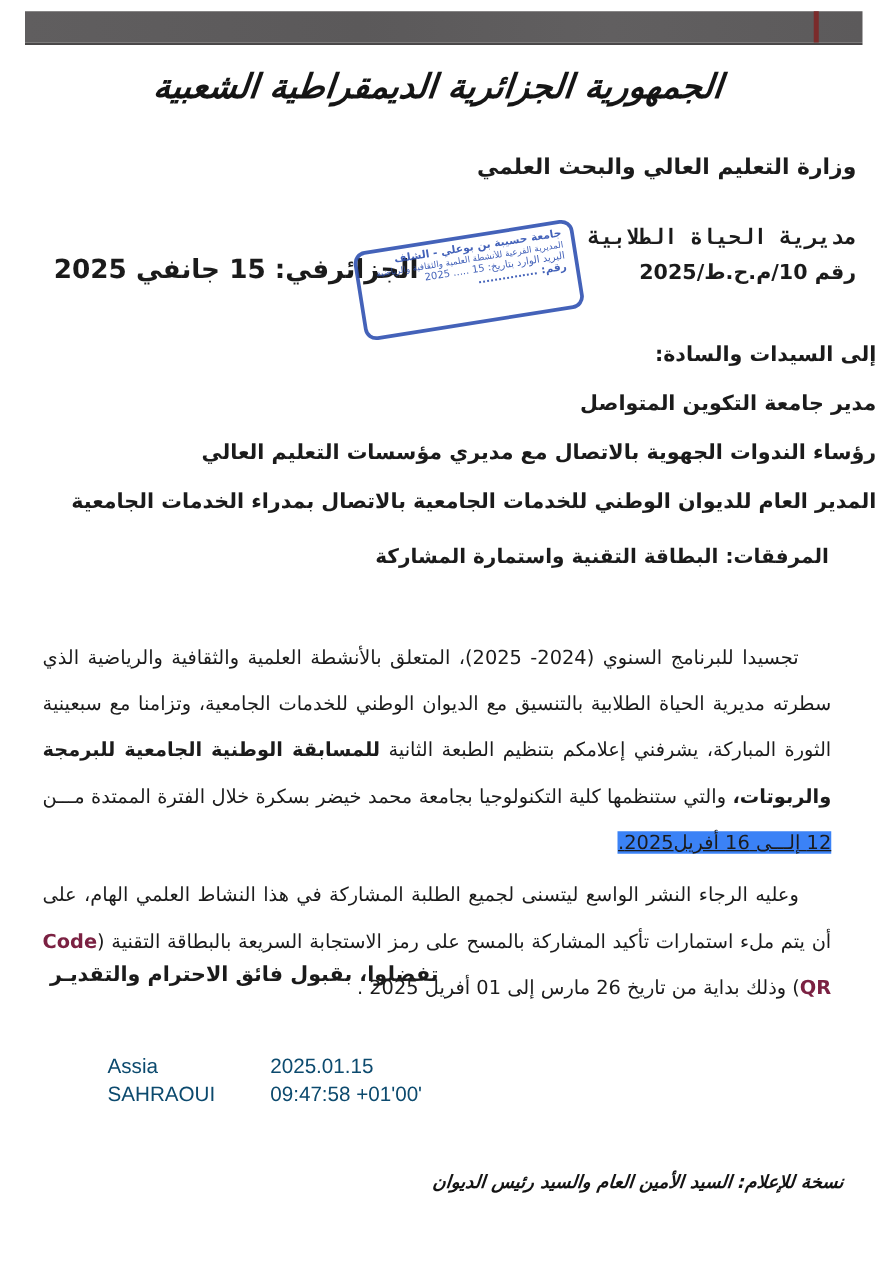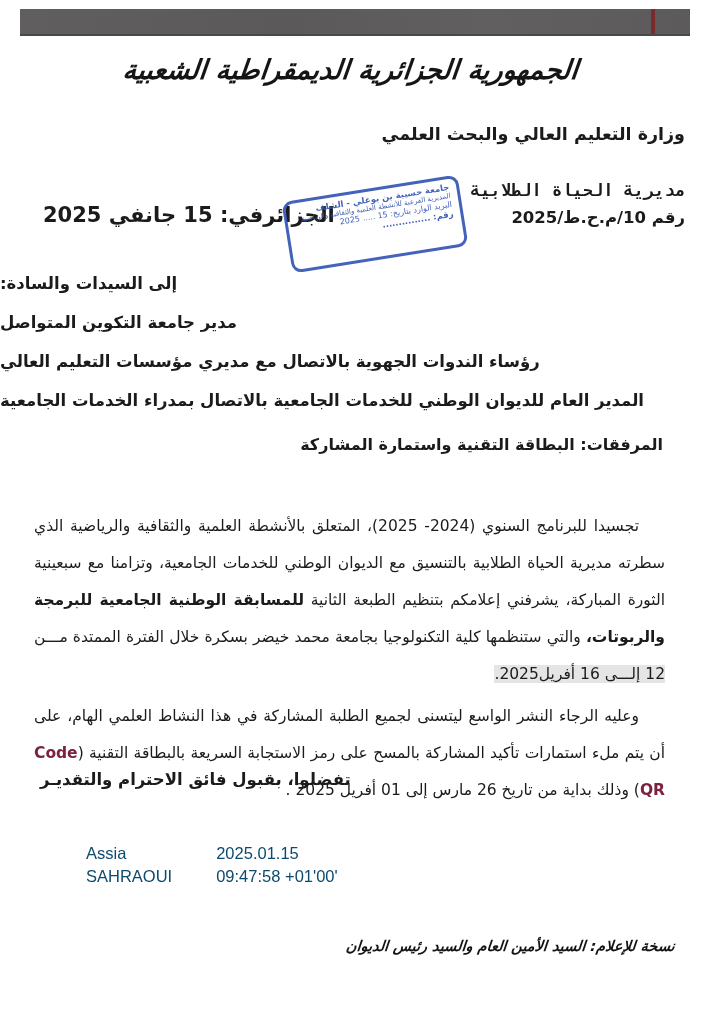--- a/index.html
+++ b/index.html
@@ -61,38 +61,38 @@
     opacity:.9;
     background:rgba(255,255,255,0.0);
   }
   .stamp .s1{font-size:8.5px;font-weight:bold;white-space:nowrap;}
   .stamp .s2{font-size:7px;white-space:nowrap;overflow:hidden;}
   .stamp .s3{font-size:8px;white-space:nowrap;letter-spacing:.5px;}
   .stamp .s4{font-size:8.5px;font-weight:bold;white-space:nowrap;}
   
   .addressees{
     position:absolute;top:264px;left:0;width:100%;
-    text-align:left;direction:rtl;
+    text-align:right;direction:rtl;
     font-weight:bold;font-size:16.5px;line-height:39px;
   }
   
   .subject-block{
     position:absolute;top:426px;right:38px;left:30px;
     direction:rtl;text-align:right;
     font-weight:bold;font-size:16px;line-height:37px;
   }
   
   .body-block{
     position:absolute;top:508px;right:36px;left:34px;
     direction:rtl;text-align:justify;
     font-size:15.5px;line-height:37px;
   }
   .body-block p{margin:0 0 5px 0;text-indent:26px;}
   .seg-bold{font-weight:bold;}
-  .seg-highlight{background:#e5e5e5;}
+  .seg-highlight{background:#3b82f6;text-decoration:underline;}
   .seg-qr{font-weight:bold;color:#7b2142;}
   
   .closing{
     position:absolute;top:770px;left:40px;
     direction:rtl;font-weight:bold;font-size:16.5px;
   }
   
   .signature{
     position:absolute;top:842px;left:86px;
     display:flex;gap:44px;

